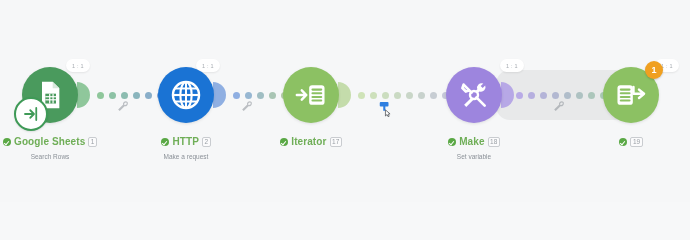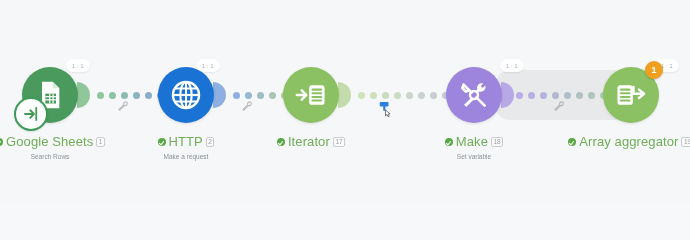--- a/index.html
+++ b/index.html
@@ -159,23 +159,23 @@
     position: absolute;
     left: 2px;
     top: 1.5px;
     width: 2px;
     height: 4px;
     border: solid #ffffff;
     border-width: 0 1px 1px 0;
     transform: rotate(40deg);
   }
   .caption .name {
-    font-size: 13px;
+    font-size: 10px;
     color: #6fae57;
-    font-weight: normal;
+    font-weight: bold;
     letter-spacing: .1px;
   }
   .caption .idbadge {
     font-size: 6.5px;
     color: #9aa0a6;
     border: 1px solid #c9ccd0;
     border-radius: 2px;
     padding: 0 1.5px;
     line-height: 8px;
     height: 8px;
@@ -393,20 +393,19 @@
           <line x1="4.7" y1="13.6" x2="11.8" y2="13.6"></line>
           <line x1="4.7" y1="16.5" x2="11.8" y2="16.5"></line>
         </g>
         <path d="M15 5.5v5.5h8.3M19.5 7.6 23.6 11l-4.1 3.4" fill="none" stroke="#ffffff" stroke-width="2" stroke-linecap="round" stroke-linejoin="round"></path>
       </svg>
     </div>
     <div class="count-chip">1</div>
     <div class="caption">
       <div class="title-row">
         <span class="check"></span>
-        <span class="name">Array aggregator</span>
         <span class="idbadge">19</span>
       </div>
       <div class="subtitle"></div>
     </div>
   </div>
 
 </div>
 
 </body></html>

